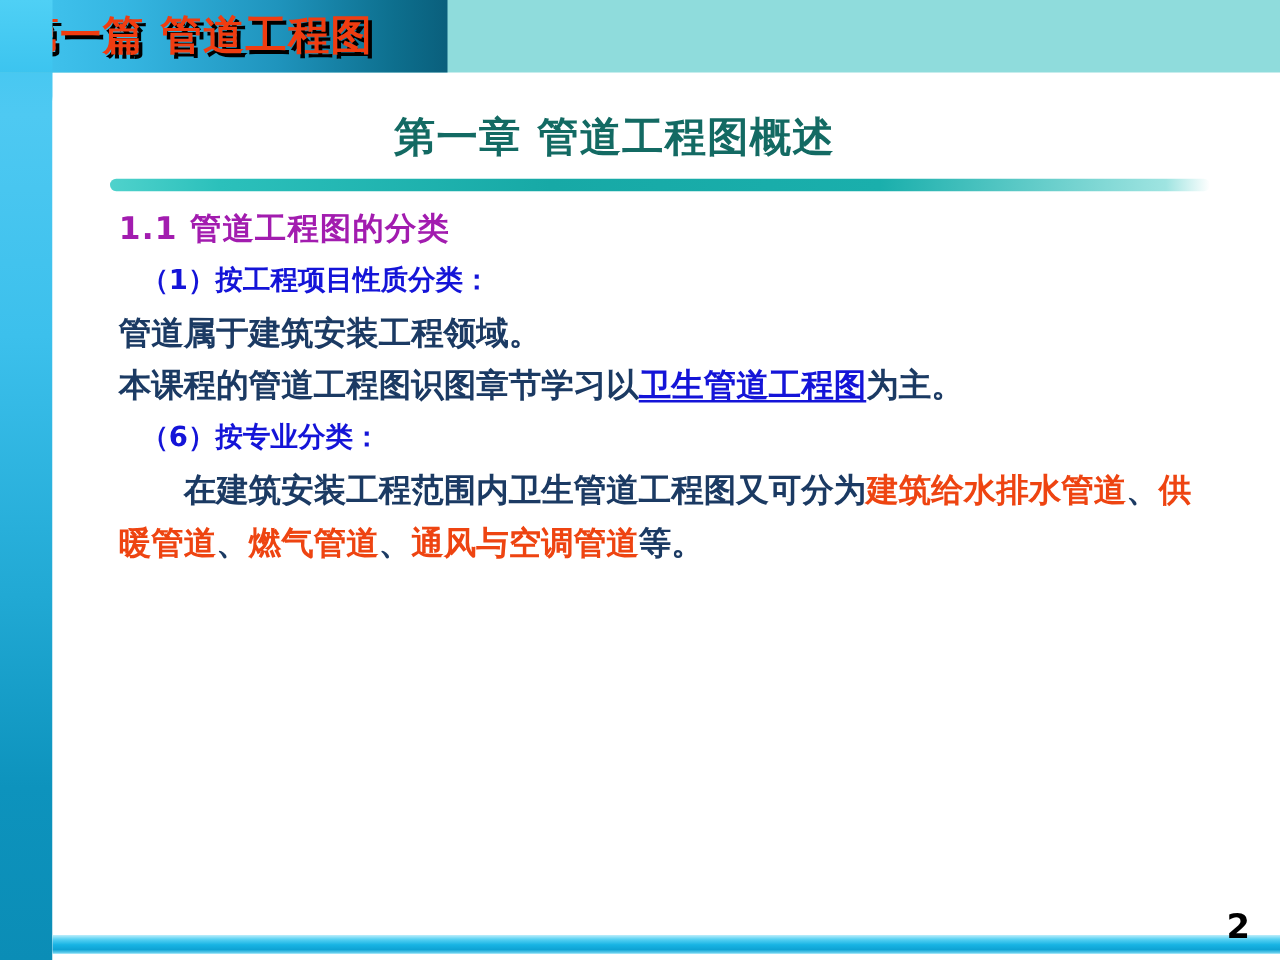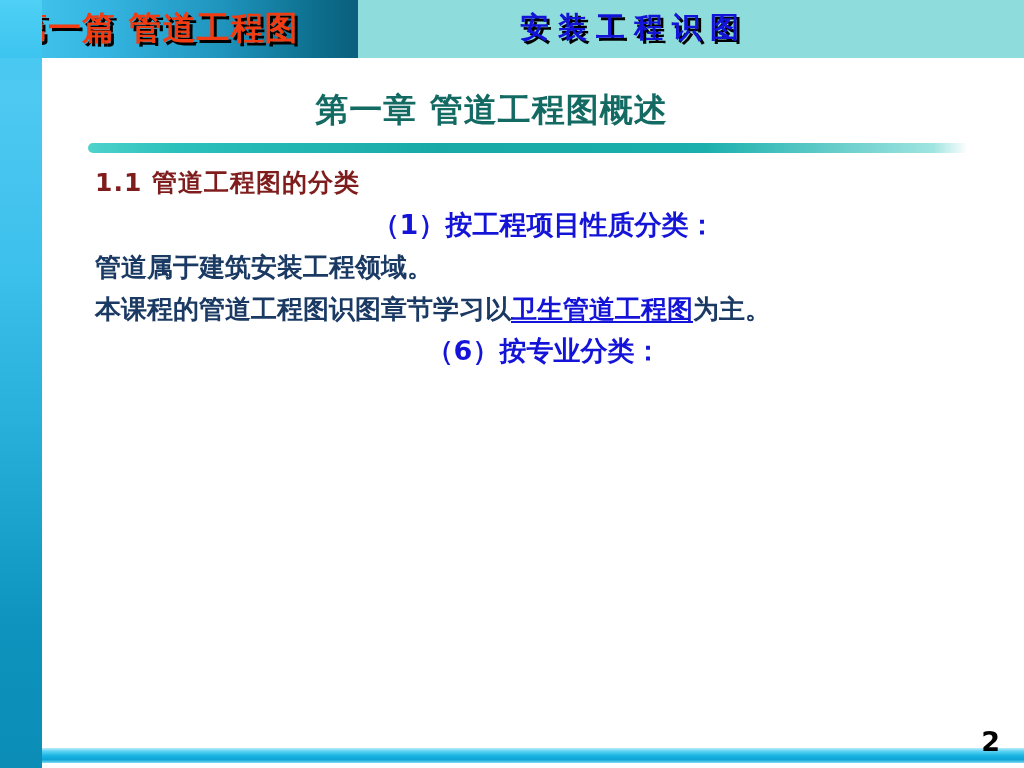--- a/index.html
+++ b/index.html
@@ -142,22 +142,22 @@
     white-space: nowrap;
   }
   .line.wrap { white-space: normal; }
 
   .navy     { color: #1b3a63; }
   .blue     { color: #1414d8; }
   .red      { color: #ee4411; }
   .blue-u   { color: #1414d8; text-decoration: underline; text-underline-offset: 3px; }
   .red-u    { color: #ee4411; text-decoration: underline; text-underline-offset: 3px; }
 
-  .l-heading  { font-size: 25px; color: #7f1d1d; letter-spacing: 1px; }
-  .l-sub      { margin-left: 18px; font-size: 27px; text-align: center; }
+  .l-heading  { font-size: 25px; color: #a21caf; letter-spacing: 1px; }
+  .l-sub      { margin-left: 18px; font-size: 22px; }
   .l-indent   { text-indent: 52px; }
 
   
   .bottom-bar {
     position: absolute;
     left: 42px;
     top: 748px;
     width: 982px;
     height: 15px;
     background: linear-gradient(to bottom,
@@ -181,21 +181,20 @@
 
 <div id="slide">
 
   <div class="left-band"></div>
 
   <div class="panel"></div>
 
   <div class="header">
     <div class="header-left-box"></div>
     <div class="header-left-title">第一篇 管道工程图</div>
-    <div class="header-right-title">安装工程识图</div>
   </div>
   <div class="left-band-top"></div>
 
   <div class="chapter-title">第一章 管道工程图概述</div>
   <div class="title-rule"></div>
 
   <div class="body">
 
     <div class="line l-heading">1.1   管道工程图的分类</div>
 
@@ -204,19 +203,22 @@
 
 
     <div class="line navy">管道属于建筑安装工程领域。</div>
 
     <div class="line">
       <span class="navy">本课程的管道工程图识图章节学习以</span><span class="blue-u">卫生管道工程图</span><span class="navy">为主。</span>
     </div>
 
     <div class="line l-sub blue">（6）按专业分类：</div>
 
+    <div class="line wrap l-indent">
+      <span class="navy">在建筑安装工程范围内卫生管道工程图又可分为</span><span class="red">建筑给水排水管道</span><span class="navy">、</span><span class="red">供暖管道</span><span class="navy">、</span><span class="red">燃气管道</span><span class="navy">、</span><span class="red">通风与空调管道</span><span class="navy">等。</span>
+    </div>
 
   </div>
 
   <div class="bottom-bar"></div>
   <div class="page-number">2</div>
 
 </div>
 
 </body></html>

